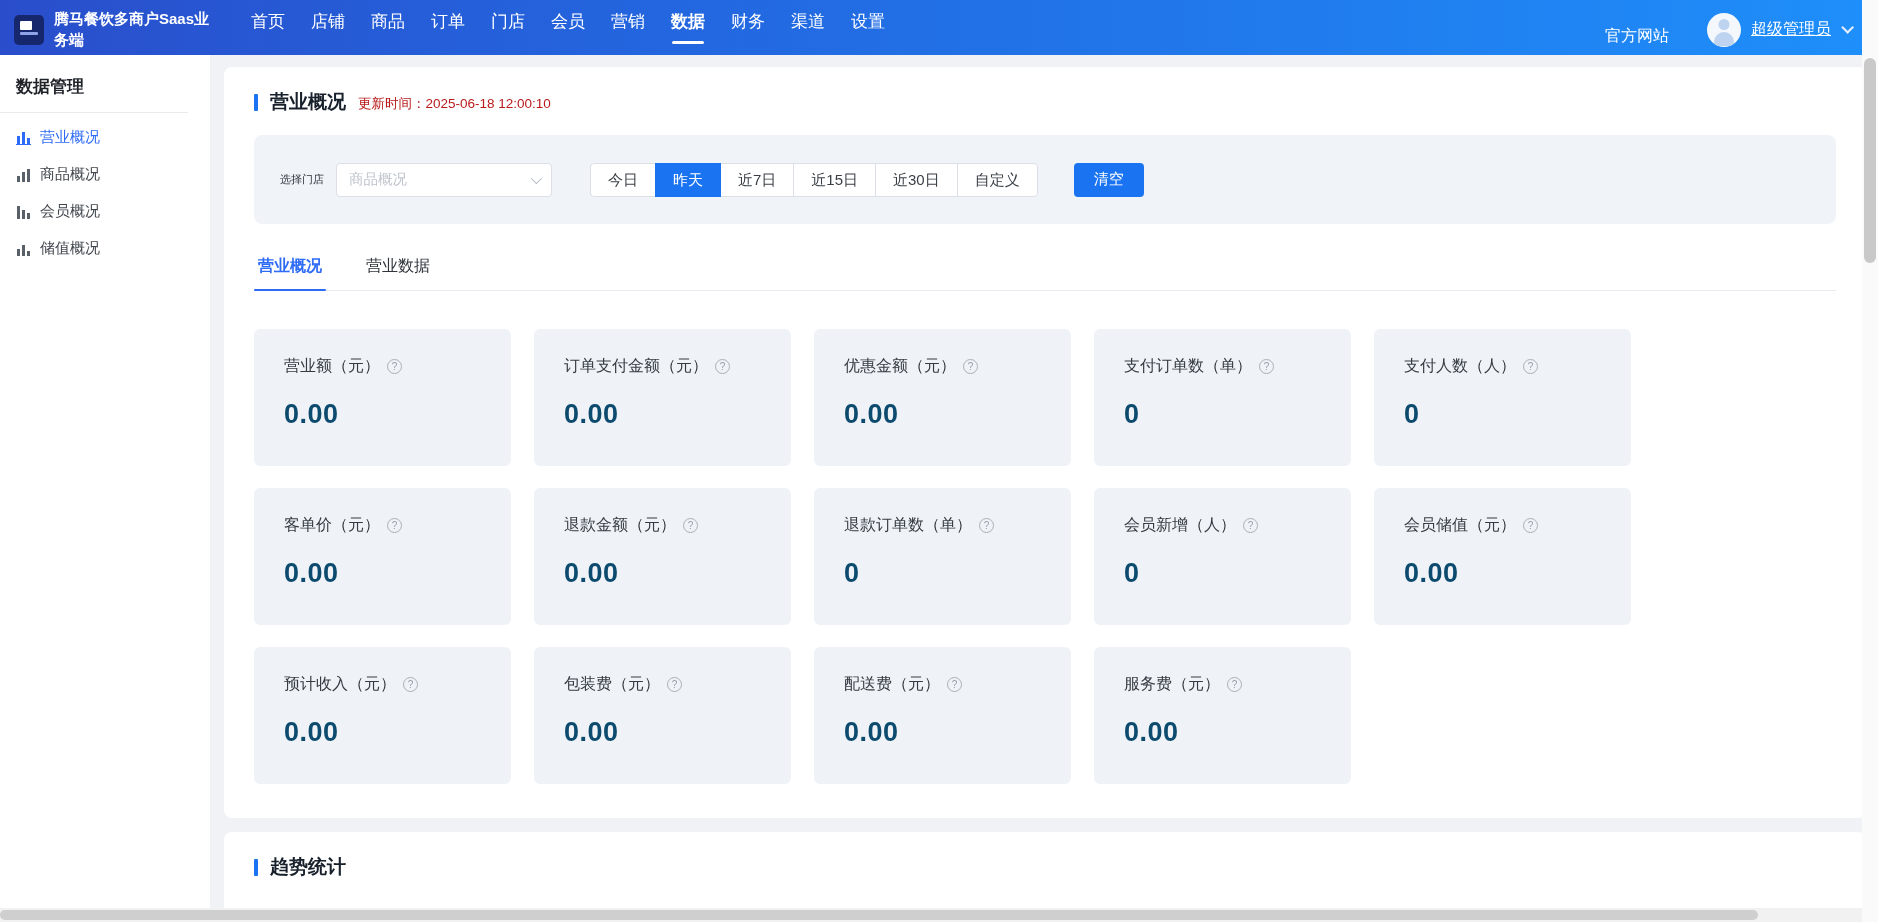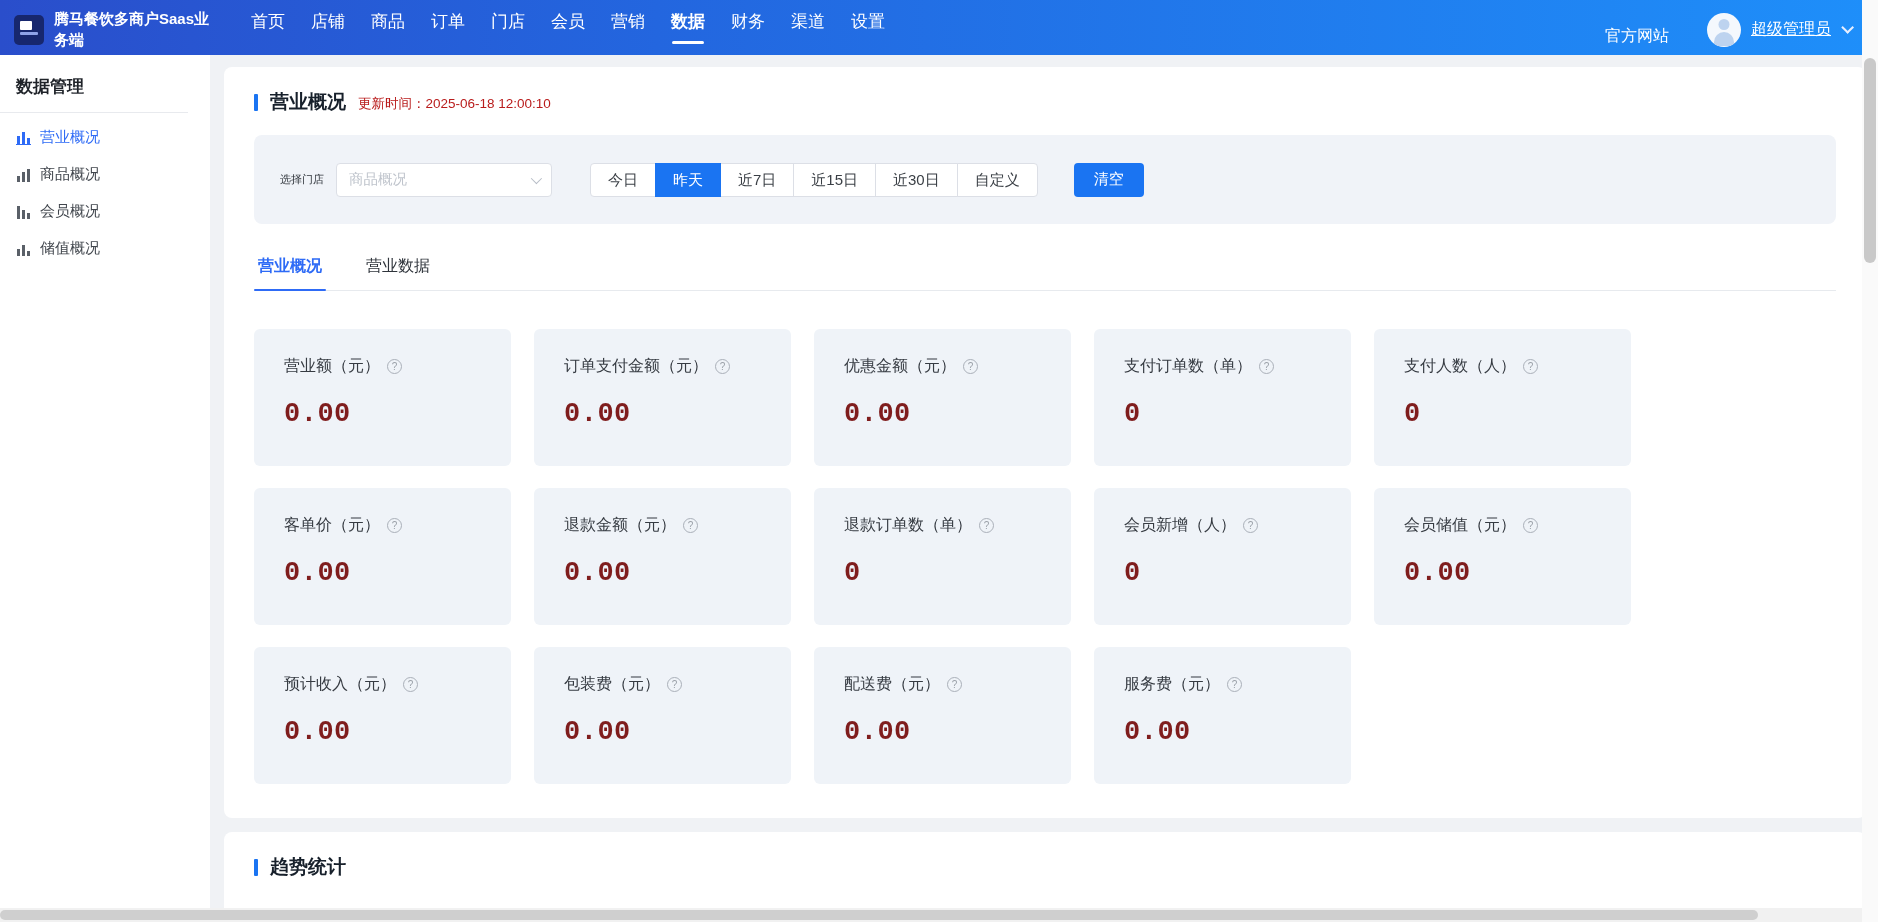--- a/index.html
+++ b/index.html
@@ -76,21 +76,21 @@
   .tab.active { color:#2e6bf6; font-weight:bold;}
   .tab.active::after { content:""; position:absolute; left:0; right:0; bottom:-1px; height:2.5px;
     background:#2e6bf6; border-radius:2px;}
 
   
   .stats-grid { margin-top:38px; display:grid; grid-template-columns:repeat(5,257px); gap:22px 23px;}
   .stat-card { background:#eff3f8; border-radius:6px; height:137px; padding:27px 30px;}
   .stat-label { font-size:16px; color:#363b42; display:flex; align-items:center; gap:7px; white-space:nowrap;}
   .q-icon { width:15px; height:15px; border-radius:50%; border:1px solid #aab0b9; color:#9aa0a8;
     font-size:10px; line-height:13px; text-align:center; display:inline-block; cursor:pointer; flex:0 0 auto;}
-  .stat-value { margin-top:22px; font-size:27px; font-weight:bold; color:#7f1d1d; letter-spacing:0.5px;font-family:Liberation Mono, monospace;}
+  .stat-value { margin-top:22px; font-size:27px; font-weight:bold; color:#0c4a6e; letter-spacing:0.5px;}
 
   
   .vscroll { position:fixed; top:0; right:0; width:16px; height:908px; background:#fafafa; z-index:50;}
   .vscroll .thumb { position:absolute; top:58px; left:2px; width:12px; height:205px; background:#c9c9c9; border-radius:6px;}
   .hscroll { position:fixed; left:0; bottom:0; width:1862px; height:14px; background:#f1f1f1; z-index:50;}
   .hscroll .thumb { position:absolute; left:0; top:2px; height:10px; width:1758px; background:#cfcfcf; border-radius:5px;}
   .scroll-corner { position:fixed; right:0; bottom:0; width:16px; height:14px; background:#fafafa; z-index:51;}
 </style>
 </head>
 <body>

